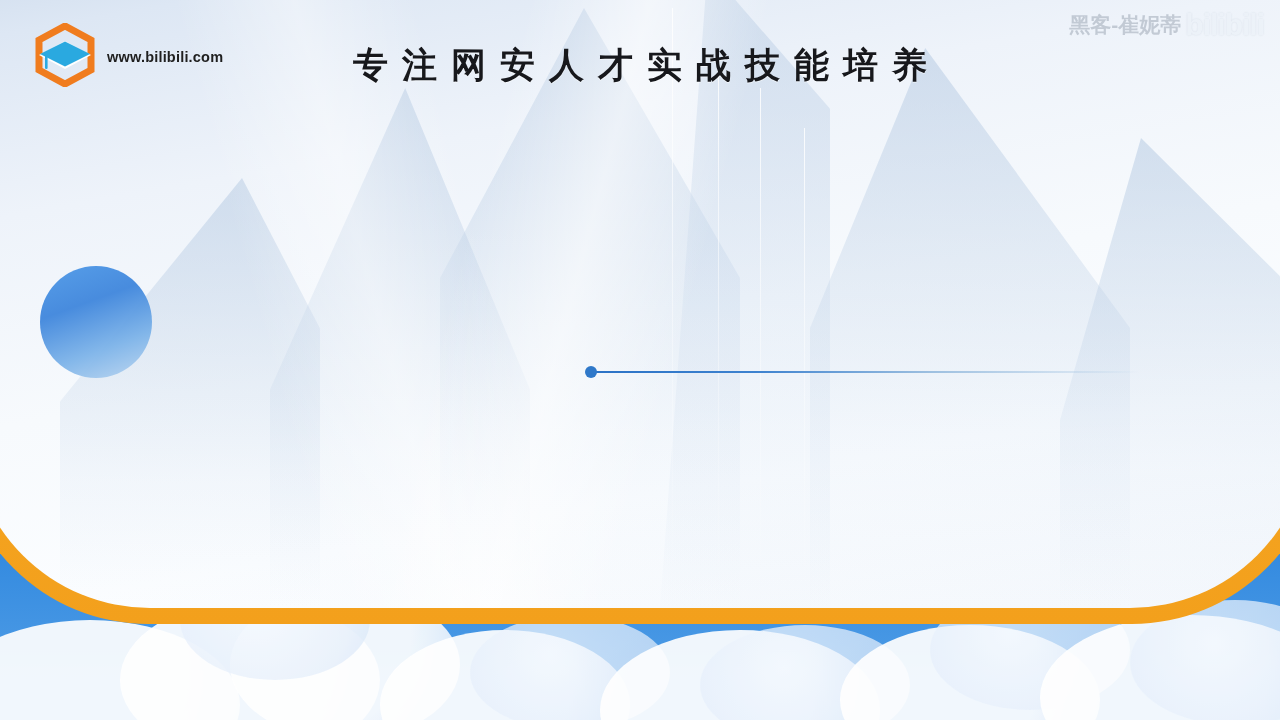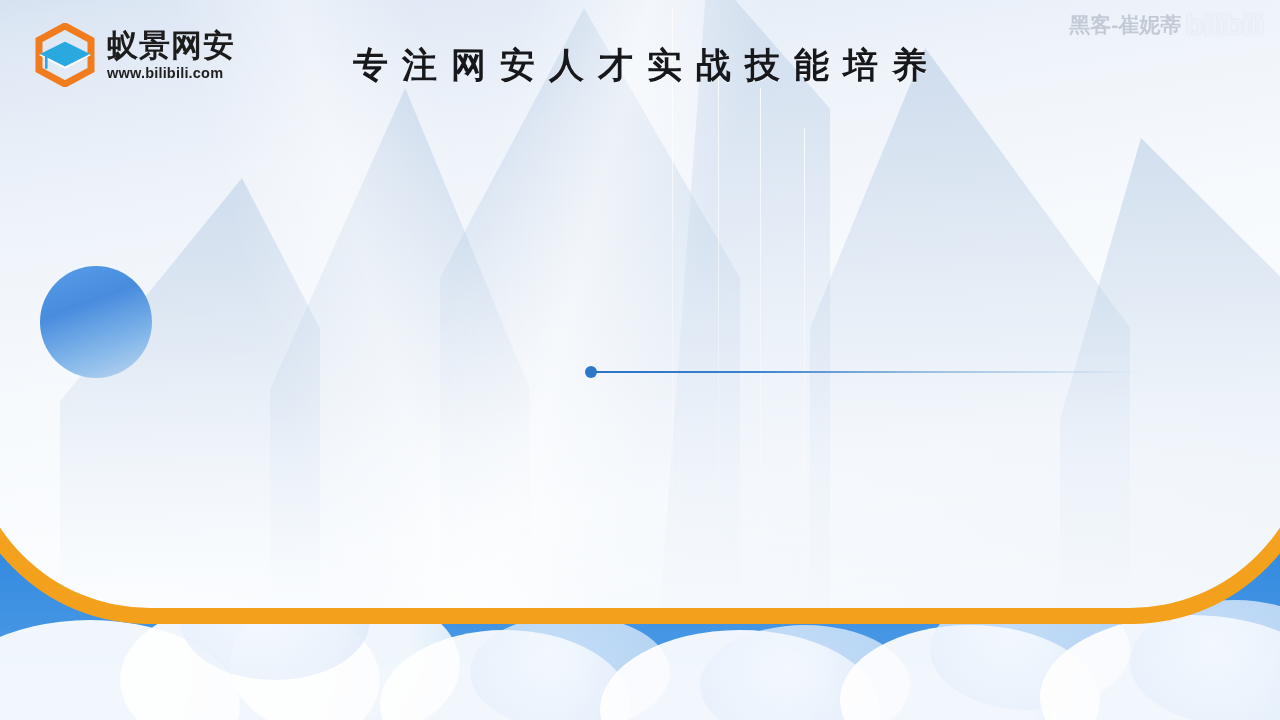--- a/index.html
+++ b/index.html
@@ -190,21 +190,20 @@
   <div class="brand">
     <div class="logo-mark">
       <svg viewBox="0 0 64 64" width="64" height="64" aria-hidden="true">
         <path d="M32 3 L58 17 L58 47 L32 61 L6 47 L6 17 Z" fill="none" stroke="#f07c1e" stroke-width="7"></path>
         <path d="M6 32 L32 18 L58 32 L32 46 Z" fill="#ffffff"></path>
         <path d="M7 31 L32 18.5 L57 31 L32 43.5 Z" fill="#2aa9e0"></path>
         <rect x="12" y="31" width="2.6" height="15" rx="1.2" fill="#2aa9e0"></rect>
       </svg>
     </div>
     <div class="brand-text">
-      <span class="brand-name">蚁景网安</span>
       <span class="brand-url">www.bilibili.com</span>
     </div>
   </div>
 
   <div class="headline">专注网安人才实战技能培养</div>
 
   <div class="numblock">
     <div class="numdot"></div>
   </div>
 

